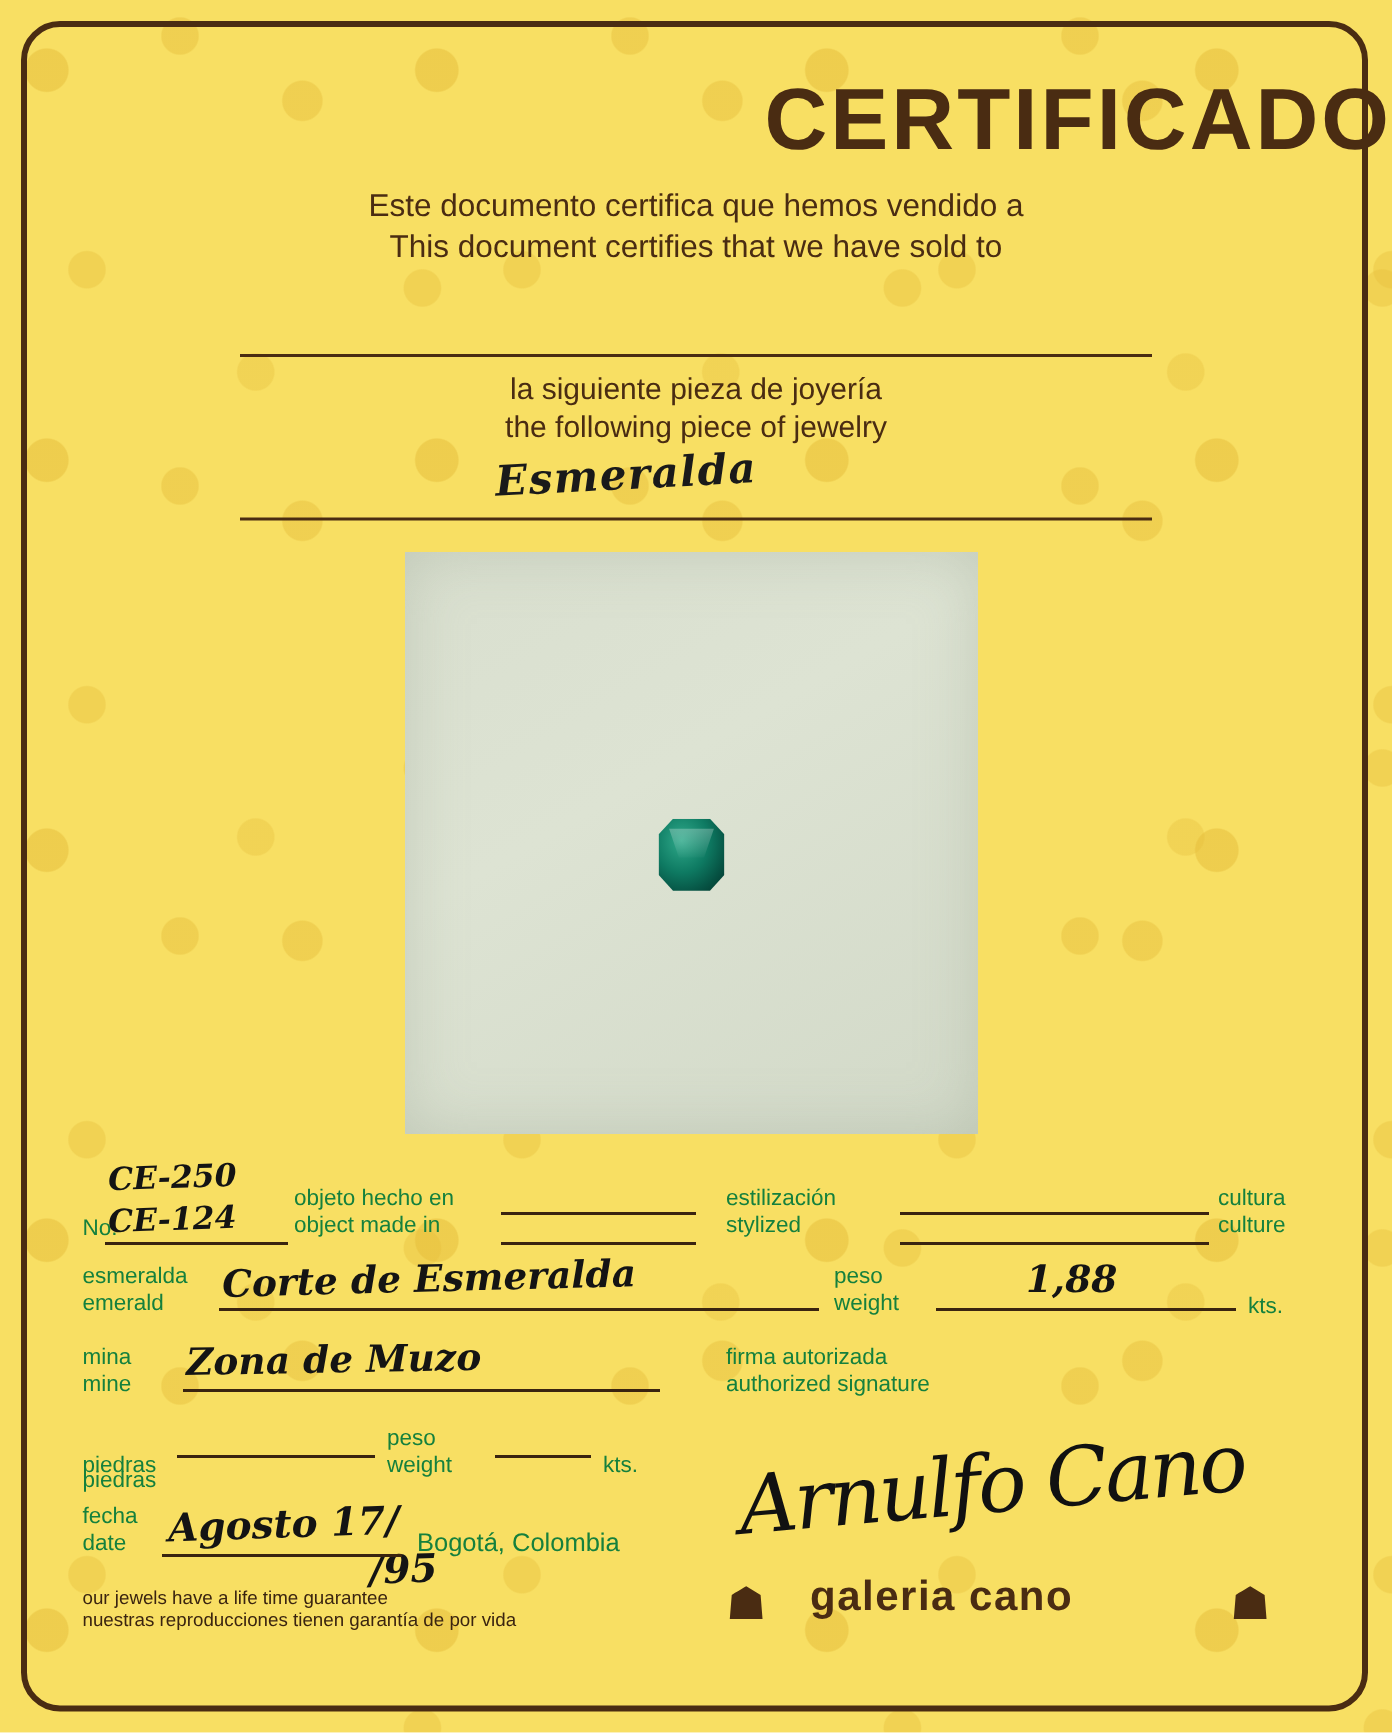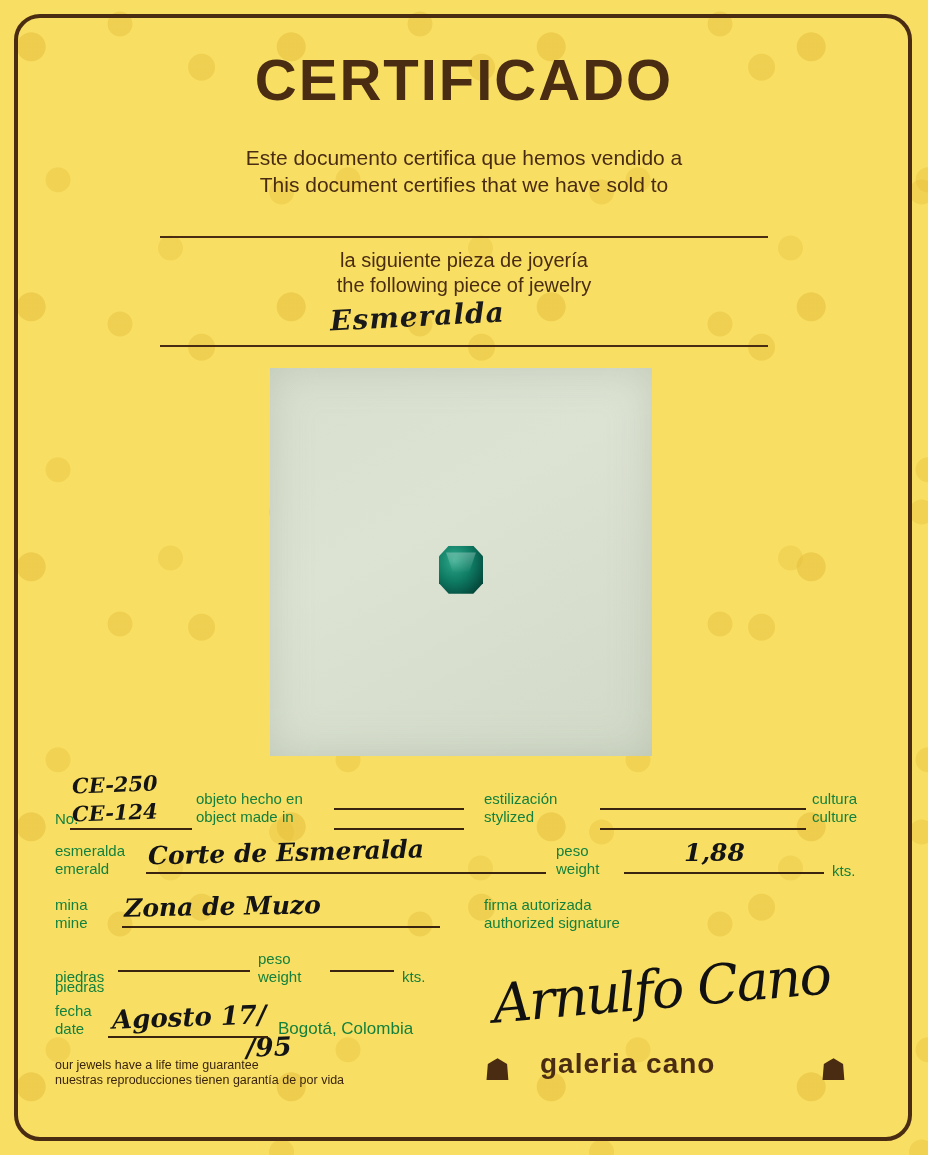--- a/index.html
+++ b/index.html
@@ -39,29 +39,29 @@
     box-sizing: border-box;
     pointer-events: none;
   }
   .content {
     position: absolute;
     inset: 0;
   }
   .title {
     position: absolute;
     top: 46px; left: 0; right: 0;
-    text-align: center;
+    text-align: right;
     font-size: 58px;
     font-weight: bold;
     letter-spacing: 2px;
     color: #4a2c12;
   }
   .subtitle {
     position: absolute;
-    top: 144px; left: 0; right: 0;
+    top: 124px; left: 0; right: 0;
     text-align: center;
     font-size: 21px;
     line-height: 27px;
     color: #4a2c12;
   }
   .rule {
     position: absolute;
     height: 0;
     border-top: 2px solid #4a2c12;
   }

